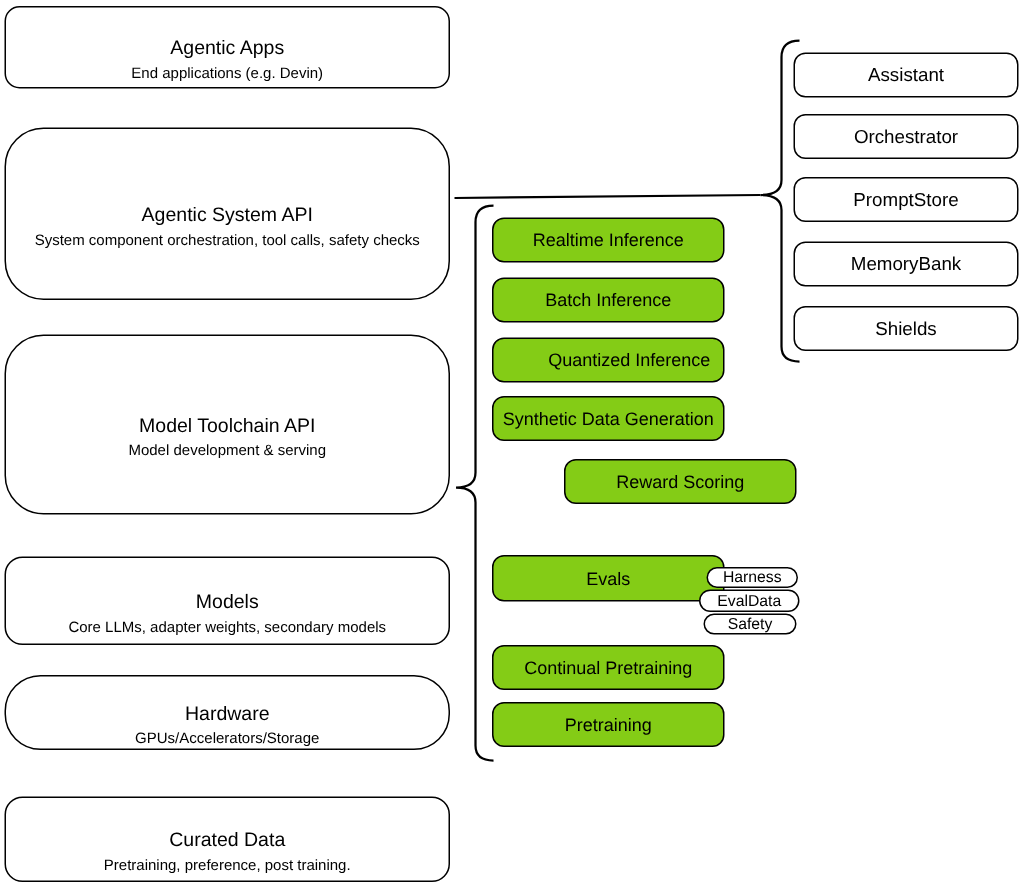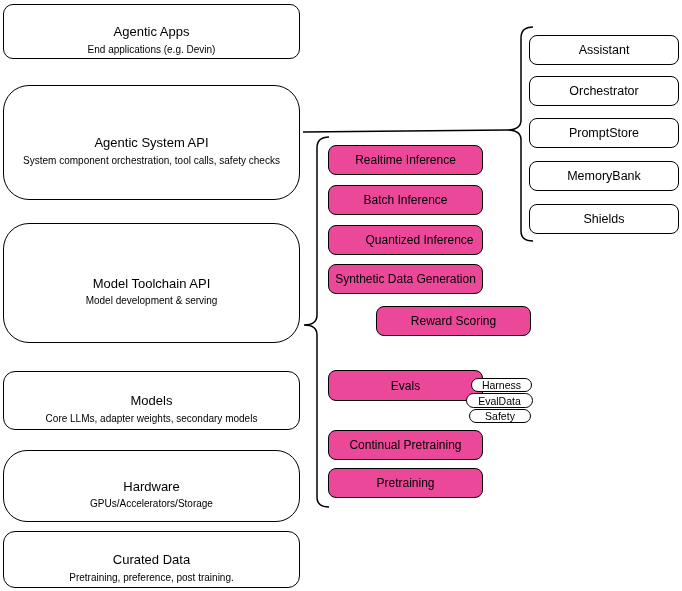--- a/index.html
+++ b/index.html
@@ -41,21 +41,21 @@
   .bsub   { font-size: 10px; line-height: 1.1; white-space: nowrap; }
 
   
   .mbox {
     position: absolute;
     left: 328px;
     width: 155px;
     height: 30px;
     border: 1.5px solid #000000;
     border-radius: 8px;
-    background: #ec4899;
+    background: #84cc16;
     box-sizing: border-box;
     display: flex;
     align-items: center;
     justify-content: center;
   }
   .mbox span { font-size: 12px; white-space: nowrap; }
 
   
   .rbox {
     position: absolute;
@@ -84,21 +84,21 @@
     justify-content: center;
     z-index: 3;
   }
   .pill span { font-size: 10.5px; white-space: nowrap; }
 
   
   #b-apps      { top: 4px;   height: 55px;  border-radius: 10px; }
   #b-sysapi    { top: 85px;  height: 115px; border-radius: 26px; }
   #b-toolchain { top: 223px; height: 120px; border-radius: 26px; }
   #b-models    { top: 371px; height: 59px;  border-radius: 12px; }
-  #b-hardware  { top: 450px; height: 72px;  border-radius: 24px; }
+  #b-hardware  { top: 450px; height: 50px;  border-radius: 24px; }
   #b-data      { top: 531px; height: 57px;  border-radius: 12px; }
 
   #m-0 { top: 145px; }
   #m-1 { top: 185px; }
   #m-2 { top: 225px; padding-left: 28px; }
   #m-3 { top: 264px; }
   #m-4 { top: 306px; margin-left: 48px; }
   #m-5 { top: 348px; }
   #m-6 { top: 370px; height: 31px; align-items: center; }
   #m-7 { top: 430px; }

